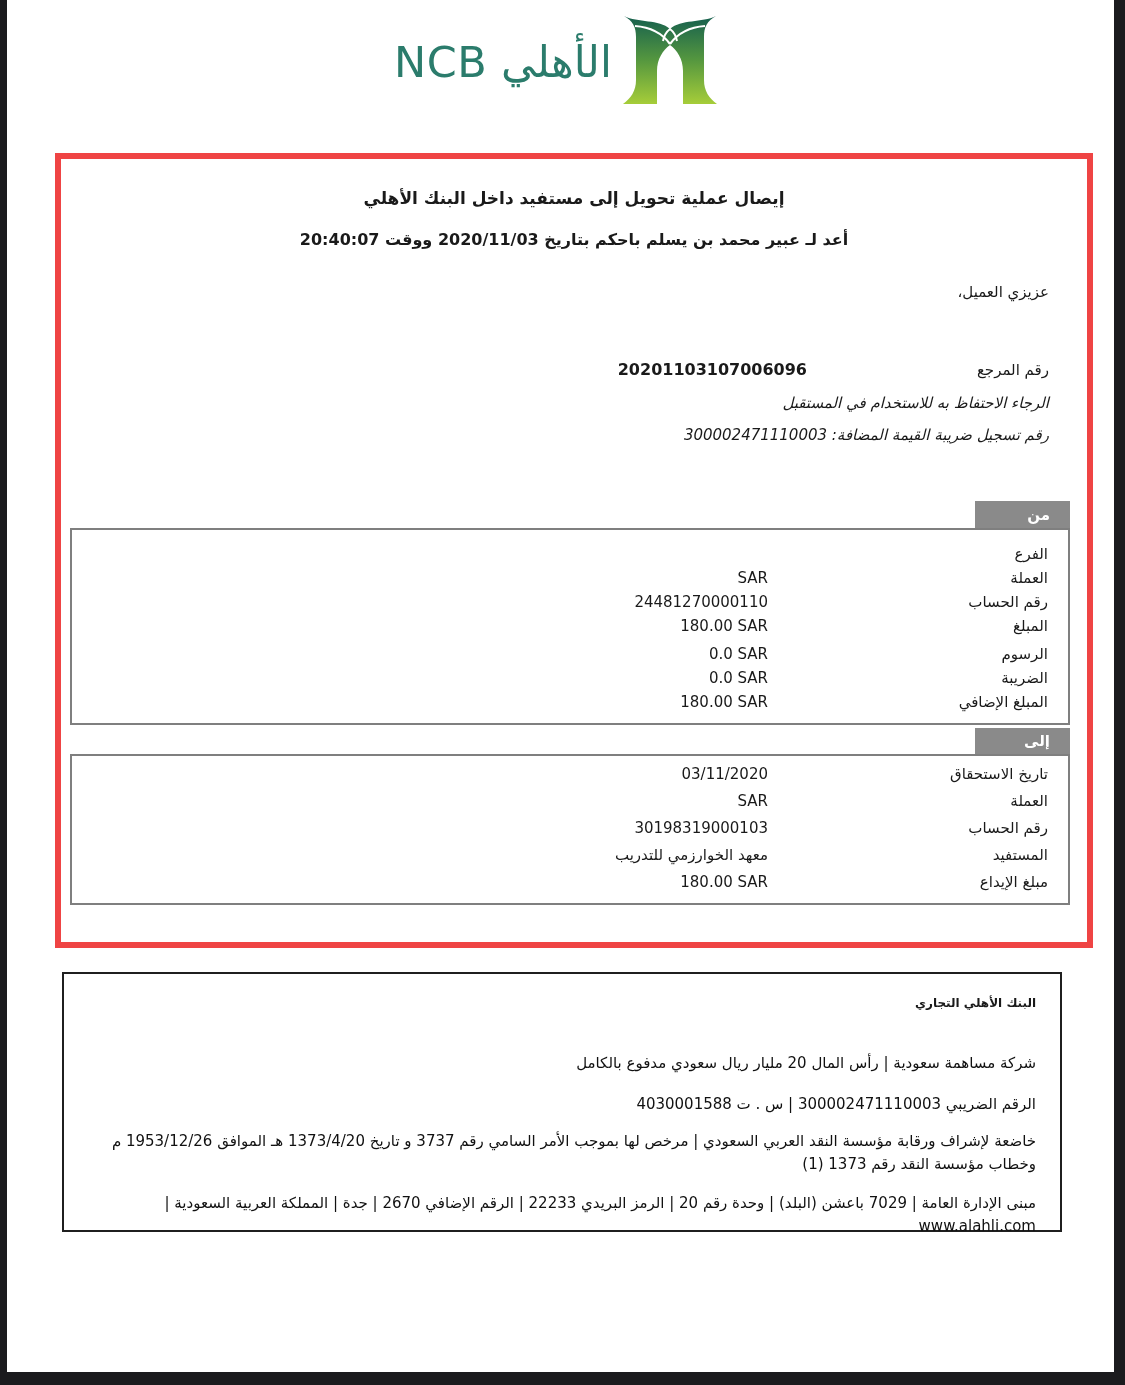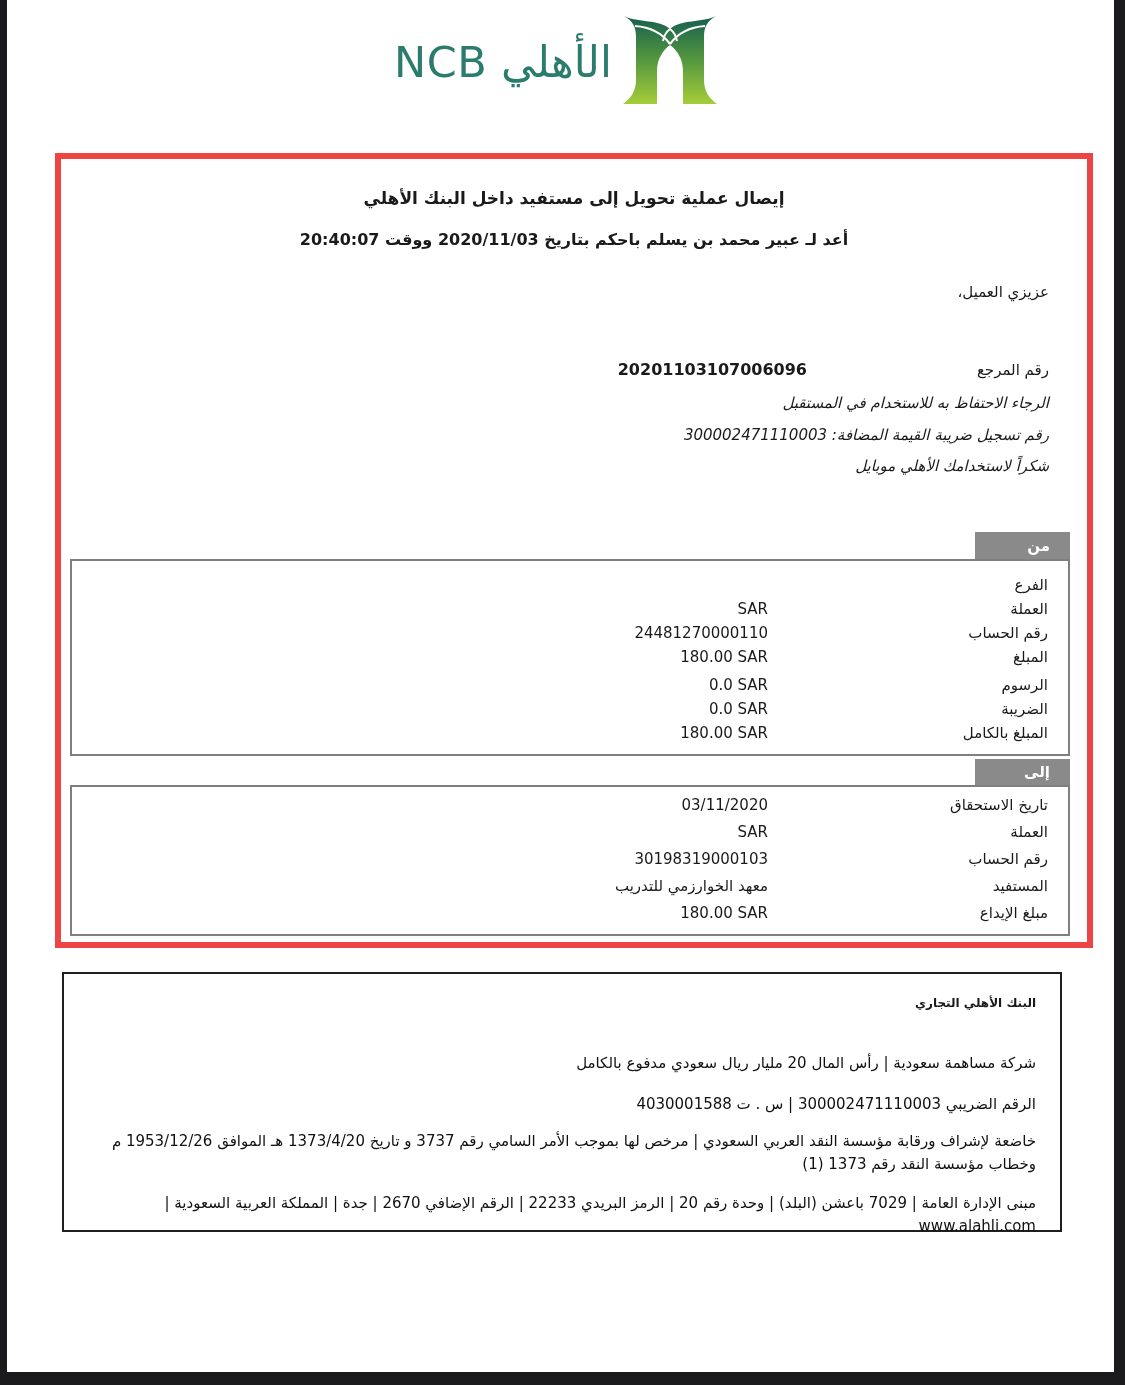--- a/index.html
+++ b/index.html
@@ -100,21 +100,20 @@
     <div class="doc-title">إيصال عملية تحويل إلى مستفيد داخل البنك الأهلي</div>
     <div class="doc-subtitle">أعد لـ عبير محمد بن يسلم باحكم بتاريخ 2020/11/03 ووقت 20:40:07</div>
     <div class="greeting">عزيزي العميل،</div>
 
     <div class="ref-row">
       <span class="ref-label">رقم المرجع</span>
       <span class="ref-value">20201103107006096</span>
     </div>
     <div class="note">الرجاء الاحتفاظ به للاستخدام في المستقبل</div>
     <div class="note">رقم تسجيل ضريبة القيمة المضافة: 300002471110003</div>
-    <div class="note n3">شكراً لاستخدامك الأهلي موبايل</div>
 
     <div class="tab-row">
       <div class="section-tab">من</div>
     </div>
     <div class="section-box from-box">
       <div class="frow">
         <span class="flabel">الفرع</span>
         <span class="fvalue"></span>
       </div>
       <div class="frow">
@@ -131,21 +130,21 @@
       </div>
       <div class="frow gap">
         <span class="flabel">الرسوم</span>
         <span class="fvalue num">0.0 SAR</span>
       </div>
       <div class="frow">
         <span class="flabel">الضريبة</span>
         <span class="fvalue num">0.0 SAR</span>
       </div>
       <div class="frow">
-        <span class="flabel">المبلغ بالكامل</span>
+        <span class="flabel">المبلغ الإضافي</span>
         <span class="fvalue num">180.00 SAR</span>
       </div>
     </div>
 
     <div class="tab-row second">
       <div class="section-tab">إلى</div>
     </div>
     <div class="section-box to-box">
       <div class="frow">
         <span class="flabel">تاريخ الاستحقاق</span>

